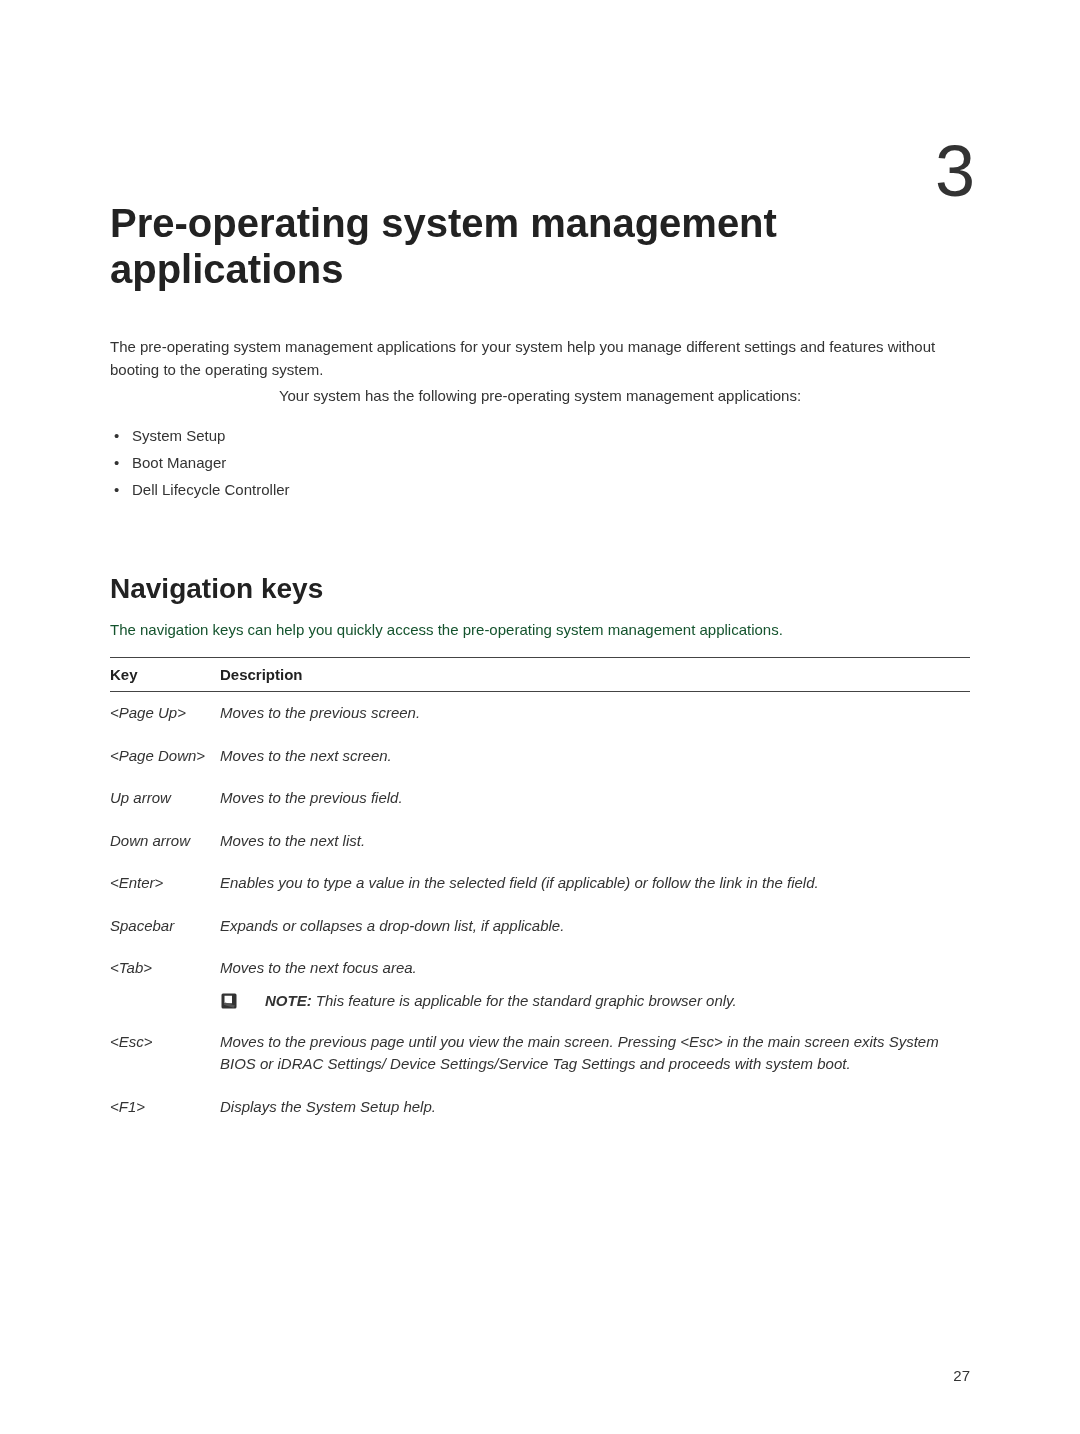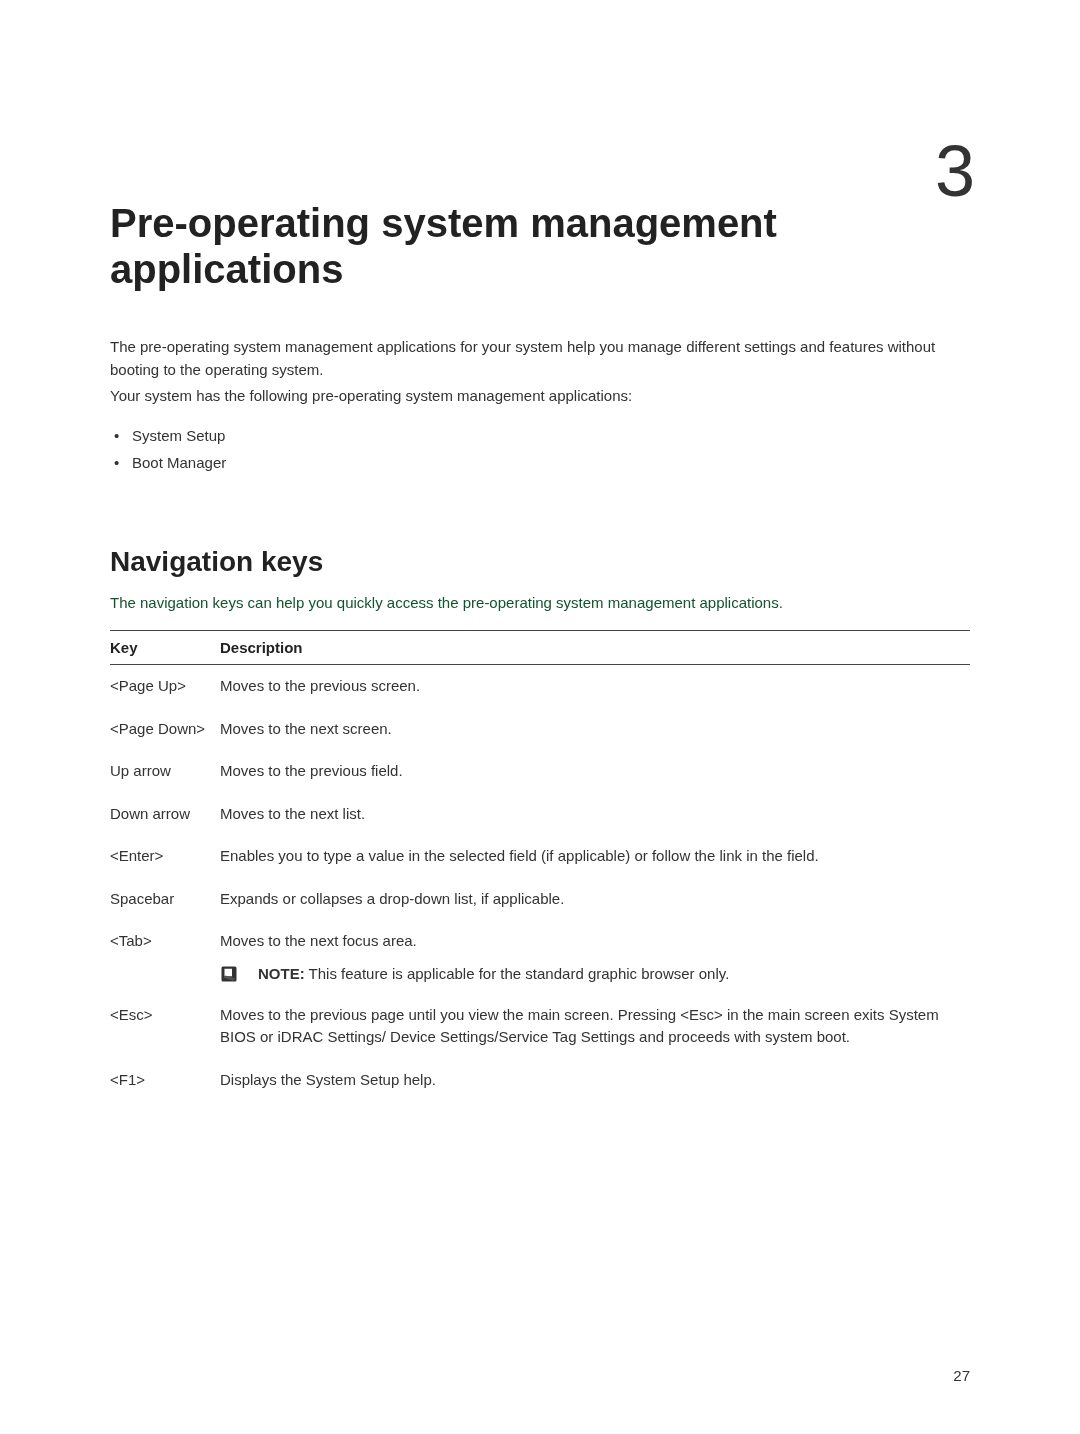--- a/index.html
+++ b/index.html
@@ -36,20 +36,21 @@
       font-size: 15px;
       line-height: 1.5;
       color: #333;
       margin-bottom: 4px;
     }
     .intro-para2 {
       font-size: 15px;
       line-height: 1.5;
       color: #333;
       margin-bottom: 14px;
+      text-align: center;
     }
     .bullet-list {
       list-style: none;
       margin-bottom: 70px;
     }
     .bullet-list li {
       font-size: 15px;
       line-height: 1.8;
       color: #333;
       position: relative;
@@ -91,28 +92,29 @@
     }
     .nav-table th:first-child {
       width: 110px;
     }
     .nav-table td {
       vertical-align: top;
       padding: 10px 10px 10px 0;
       font-size: 15px;
       line-height: 1.5;
       color: #333;
+      font-style: italic;
     }
     .nav-table td:first-child {
       width: 110px;
     }
     .note-row {
       display: flex;
       align-items: flex-start;
-      gap: 20px;
+      gap: 27px;
       margin-top: 10px;
       text-align: center;
     }
     .note-icon {
       flex-shrink: 0;
       width: 18px;
       height: 18px;
       margin-top: 2px;
     }
     .note-text {
@@ -137,20 +139,21 @@
 <div class="chapter-number">3</div>
 
 <h1 class="chapter-title">Pre-operating system management applications</h1>
 
 <p class="intro-para">The pre-operating system management applications for your system help you manage different settings and features without booting to the operating system.</p>
 <p class="intro-para2">Your system has the following pre-operating system management applications:</p>
 
 <ul class="bullet-list">
   <li>System Setup</li>
   <li>Boot Manager</li>
+  <li>Dell Lifecycle Controller</li>
 </ul>
 
 <h2 class="section-heading">Navigation keys</h2>
 <p class="section-intro">The navigation keys can help you quickly access the pre-operating system management applications.</p>
 
 <table class="nav-table">
   <thead>
     <tr>
       <th>Key</th>
       <th>Description</th>

